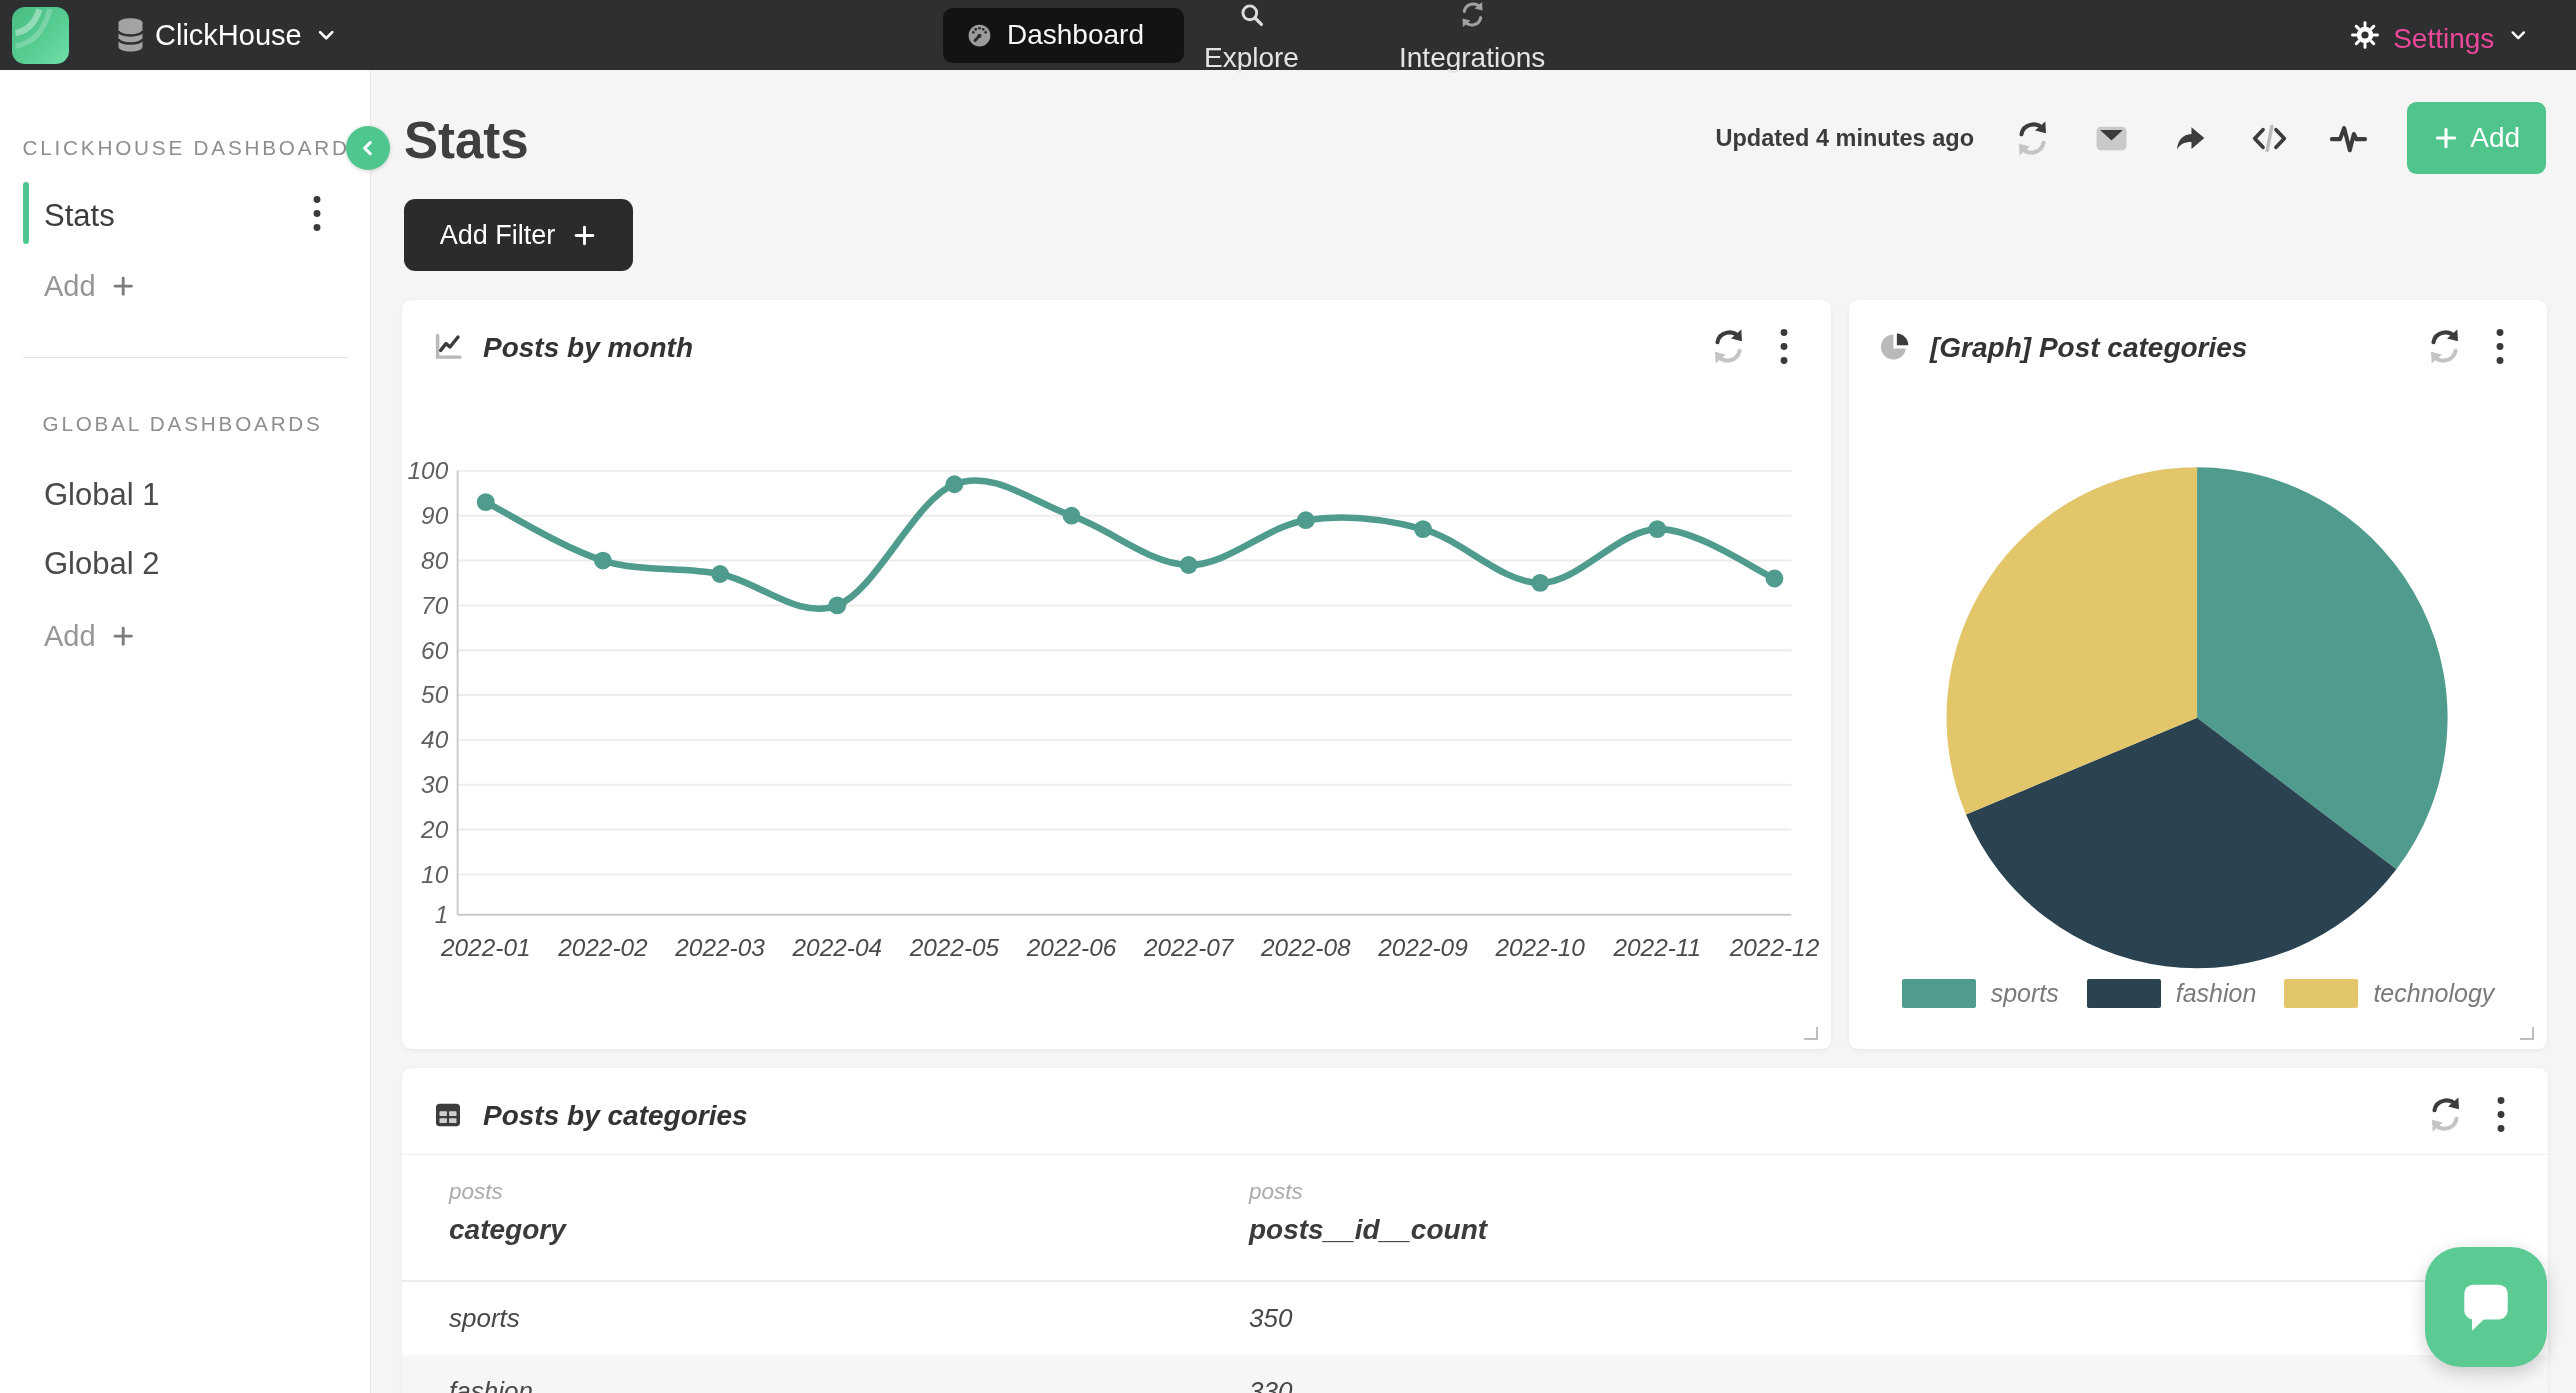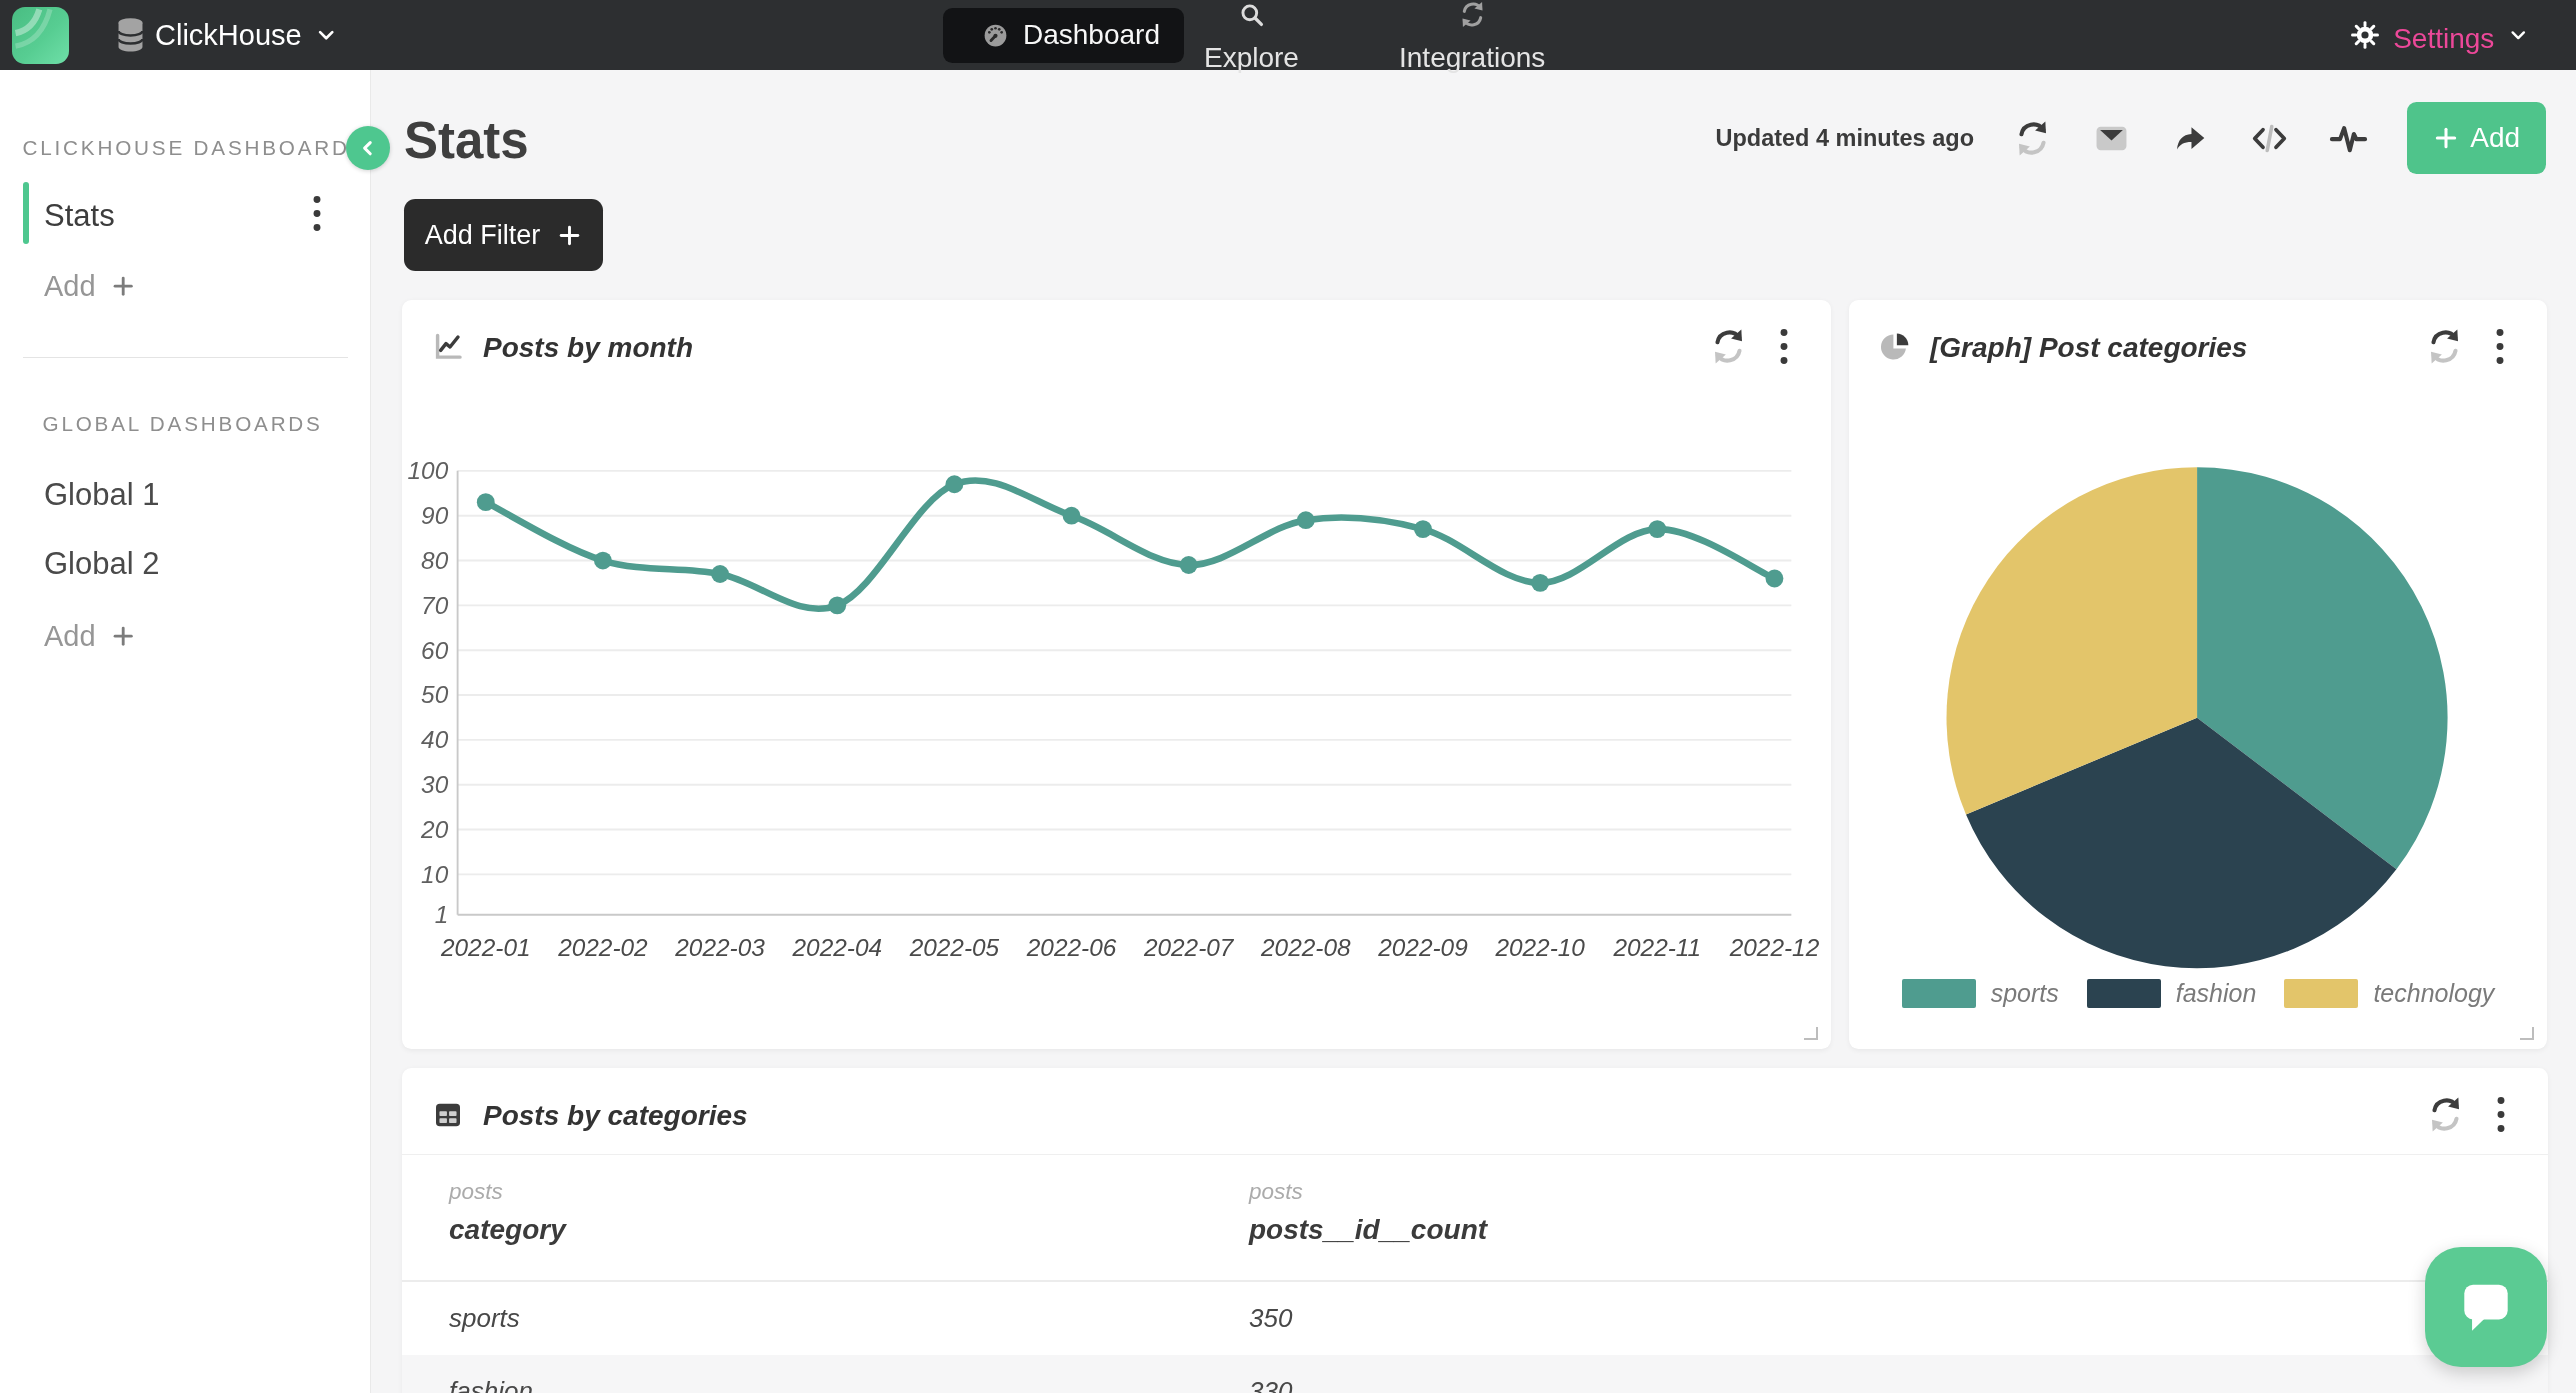--- a/index.html
+++ b/index.html
@@ -10,21 +10,21 @@
   .icon svg { width:100%; height:100%; display:block; }
 
   
   .nav { left:0; top:0; width:2576px; height:70px; background:#2D2F31; z-index:20; }
   .logo { left:12.2px; top:6.6px; width:57px; height:57px; cursor:pointer; }
   .brand { left:113px; top:0; height:70px; display:flex; align-items:center; gap:7px; cursor:pointer; }
   .brand .db { width:35px; height:38px; }
   .brand-label { color:#FFFFFF; font-size:29px; font-weight:500; }
   .brand .chev { width:24.4px; height:24.4px; margin-left:5.6px; }
   .tab { top:0; height:65px; display:flex; align-items:center; gap:13px; cursor:pointer;flex-direction:column; }
-  .tab-pill { left:943px; top:7.5px; height:55px; width:241px; background:#121315; border-radius:9.4px; display:flex; align-items:center; gap:13px; padding-left:38px; cursor:pointer; }
+  .tab-pill { left:943px; top:7.5px; height:55px; width:241px; background:#121315; border-radius:9.4px; display:flex; align-items:center; gap:13px; padding-left:22px; cursor:pointer; }
   .tab-pill .t-icon, .tab .t-icon { width:29px; height:29px; }
   .tab-label { color:#E4E4E4; font-size:28px; }
   .tab-pill .tab-label { color:#F7F7F7; }
   .tab-explore { left:1204px; }
   .tab-integrations { left:1399px; }
   .settings { left:2349px; top:0; height:70px; display:flex; align-items:center; gap:12.2px; cursor:pointer; }
   .settings .gear { width:32px; height:32px; }
   .settings-label { color:#ec4899; font-size:28px;margin-top:8px; }
   .settings .chev { width:22.5px; height:22.5px; }
 
@@ -41,21 +41,21 @@
   .side-divider { left:22.5px; top:357px; width:325px; height:0.9px; background:#E4E4E4; }
 
   
   .page-title { left:404px; top:111px; font-size:51px; font-weight:600; color:#3F3F3F; }
   .header-actions { top:102px; right:30px; height:72px; display:flex; align-items:center; gap:38px; }
   .updated { font-size:23.5px; font-weight:600; color:#3B3B3B; }
   .hbtn { width:41px; height:41px; border:none; background:transparent; display:flex; align-items:center; justify-content:center; cursor:pointer; padding:0; }
   .hbtn .icon { width:39px; height:39px; }
   .add-btn { width:139px; height:72px; background:#4FC48B; border:none; border-radius:9.4px; color:#FFFFFF; display:flex; align-items:center; justify-content:center; gap:11.3px; font-size:28px; font-weight:500; cursor:pointer; }
   .add-btn .icon { width:26px; height:26px; color:#FFFFFF; }
-  .add-filter { left:404px; top:199px; width:199px; height:72px; background:#2B2B2B; border:none; border-radius:11.3px; color:#FFFFFF; display:flex; align-items:center; justify-content:center; gap:17px; font-size:27px; cursor:pointer; }
+  .add-filter { left:404px; top:199px; width:229px; height:72px; background:#2B2B2B; border:none; border-radius:11.3px; color:#FFFFFF; display:flex; align-items:center; justify-content:center; gap:17px; font-size:27px; cursor:pointer; }
   .add-filter .icon { width:25px; height:25px; color:#FFFFFF; }
 
   
   .card { background:#FFFFFF; border-radius:9.4px; box-shadow:0 1.9px 5.6px rgba(0,0,0,0.05);font-style:italic; }
   .card-line { left:402px; top:300px; width:1429px; height:749px; }
   .card-pie { left:1849px; top:300px; width:698px; height:749px; }
   .card-table { left:402px; top:1068px; width:2146px; height:404px; }
   .ch-icon { left:30px; top:31px; width:32px; height:32px; }
   .ch-title { left:81px; top:31px; font-size:28px; font-weight:700; color:#333333; line-height:34px; }
   .ch-refresh { right:82px; top:26px; }

